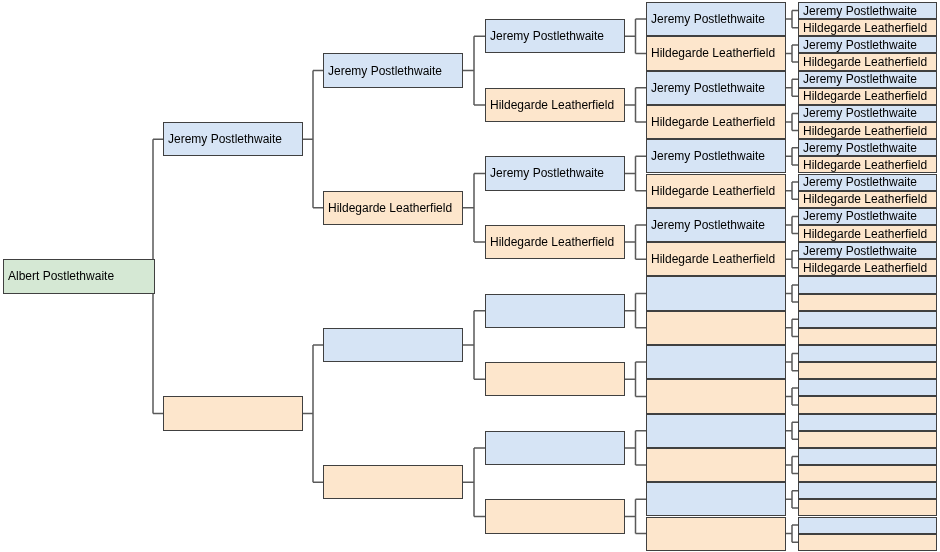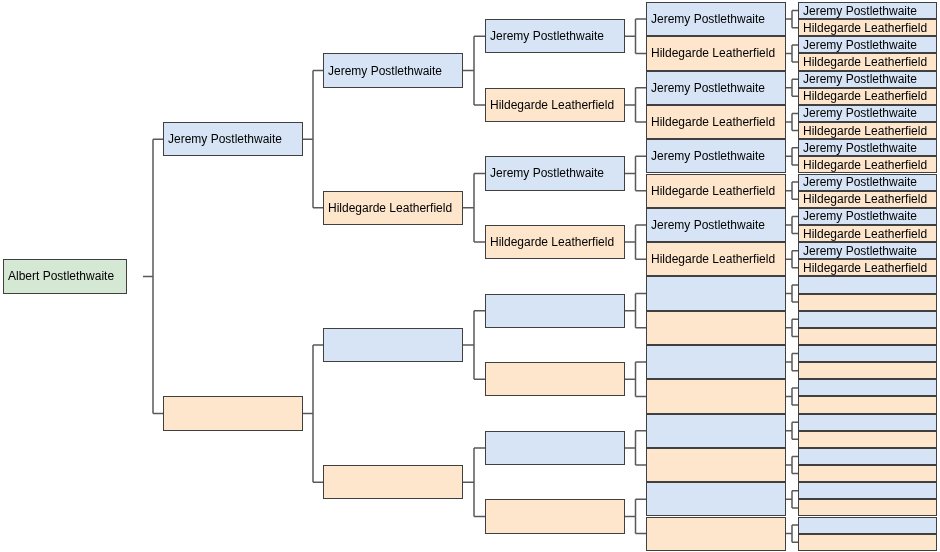--- a/index.html
+++ b/index.html
@@ -37,21 +37,21 @@
   }
 </style>
 </head>
 <body>
 
 <div id="diagram">
   <svg id="connectors" viewBox="0 0 940 552">
       <path d="M143 276.4 H153.0 M153.0 139.2 V413.6 M153.0 139.2 H163 M153.0 413.6 H163 M303 139.2 H313.0 M313.0 70.6 V207.8 M313.0 70.6 H323 M313.0 207.8 H323 M303 413.6 H313.0 M313.0 345.0 V482.2 M313.0 345.0 H323 M313.0 482.2 H323 M463 70.6 H474.0 M474.0 36.3 V104.9 M474.0 36.3 H485 M474.0 104.9 H485 M463 207.8 H474.0 M474.0 173.5 V242.1 M474.0 173.5 H485 M474.0 242.1 H485 M463 345.0 H474.0 M474.0 310.7 V379.3 M474.0 310.7 H485 M474.0 379.3 H485 M463 482.2 H474.0 M474.0 447.9 V516.5 M474.0 447.9 H485 M474.0 516.5 H485 M625 36.3 H635.5 M635.5 19.1 V53.4 M635.5 19.1 H646 M635.5 53.4 H646 M625 104.9 H635.5 M635.5 87.8 V122.0 M635.5 87.8 H646 M635.5 122.0 H646 M625 173.5 H635.5 M635.5 156.3 V190.7 M635.5 156.3 H646 M635.5 190.7 H646 M625 242.1 H635.5 M635.5 224.9 V259.2 M635.5 224.9 H646 M635.5 259.2 H646 M625 310.7 H635.5 M635.5 293.5 V327.8 M635.5 293.5 H646 M635.5 327.8 H646 M625 379.3 H635.5 M635.5 362.1 V396.4 M635.5 362.1 H646 M635.5 396.4 H646 M625 447.9 H635.5 M635.5 430.7 V465.0 M635.5 430.7 H646 M635.5 465.0 H646 M625 516.5 H635.5 M635.5 499.3 V533.6 M635.5 499.3 H646 M635.5 533.6 H646 M786 19.1 H792.0 M792.0 10.6 V27.7 M792.0 10.6 H798 M792.0 27.7 H798 M786 53.4 H792.0 M792.0 44.9 V62.0 M792.0 44.9 H798 M792.0 62.0 H798 M786 87.8 H792.0 M792.0 79.2 V96.3 M792.0 79.2 H798 M792.0 96.3 H798 M786 122.0 H792.0 M792.0 113.5 V130.6 M792.0 113.5 H798 M792.0 130.6 H798 M786 156.3 H792.0 M792.0 147.8 V164.9 M792.0 147.8 H798 M792.0 164.9 H798 M786 190.7 H792.0 M792.0 182.1 V199.2 M792.0 182.1 H798 M792.0 199.2 H798 M786 224.9 H792.0 M792.0 216.4 V233.5 M792.0 216.4 H798 M792.0 233.5 H798 M786 259.2 H792.0 M792.0 250.7 V267.8 M792.0 250.7 H798 M792.0 267.8 H798 M786 293.5 H792.0 M792.0 285.0 V302.1 M792.0 285.0 H798 M792.0 302.1 H798 M786 327.8 H792.0 M792.0 319.3 V336.4 M792.0 319.3 H798 M792.0 336.4 H798 M786 362.1 H792.0 M792.0 353.6 V370.7 M792.0 353.6 H798 M792.0 370.7 H798 M786 396.4 H792.0 M792.0 387.9 V405.0 M792.0 387.9 H798 M792.0 405.0 H798 M786 430.7 H792.0 M792.0 422.2 V439.3 M792.0 422.2 H798 M792.0 439.3 H798 M786 465.0 H792.0 M792.0 456.5 V473.6 M792.0 456.5 H798 M792.0 473.6 H798 M786 499.3 H792.0 M792.0 490.8 V507.9 M792.0 490.8 H798 M792.0 507.9 H798 M786 533.6 H792.0 M792.0 525.1 V542.2 M792.0 525.1 H798 M792.0 542.2 H798 " fill="none" stroke="#595959" stroke-width="1.5"></path>
     </svg>
 
-<div class="node" style="left: 3px; top: 259.25px; width: 124px; height: 34.3px; background: rgb(213, 232, 212); border-color: rgb(64, 64, 64);">Albert Postlethwaite</div>
+<div class="node" style="left: 3px; top: 259.25px; width: 152px; height: 34.3px; background: rgb(213, 232, 212); border-color: rgb(64, 64, 64);">Albert Postlethwaite</div>
     <div class="node" style="left: 163px; top: 122.05px; width: 140px; height: 34.3px; background: rgb(214, 228, 245); border-color: rgb(64, 64, 64);">Jeremy Postlethwaite</div>
     <div class="node" style="left: 163px; top: 396.45px; width: 140px; height: 34.3px; background: rgb(253, 230, 204); border-color: rgb(64, 64, 64);"></div>
     <div class="node" style="left: 323px; top: 53.45px; width: 140px; height: 34.3px; background: rgb(214, 228, 245); border-color: rgb(64, 64, 64);">Jeremy Postlethwaite</div>
     <div class="node" style="left: 323px; top: 190.65px; width: 140px; height: 34.3px; background: rgb(253, 230, 204); border-color: rgb(64, 64, 64);">Hildegarde Leatherfield</div>
     <div class="node" style="left: 323px; top: 327.85px; width: 140px; height: 34.3px; background: rgb(214, 228, 245); border-color: rgb(64, 64, 64);"></div>
     <div class="node" style="left: 323px; top: 465.05px; width: 140px; height: 34.3px; background: rgb(253, 230, 204); border-color: rgb(64, 64, 64);"></div>
     <div class="node" style="left: 485px; top: 19.15px; width: 140px; height: 34.3px; background: rgb(214, 228, 245); border-color: rgb(64, 64, 64);">Jeremy Postlethwaite</div>
     <div class="node" style="left: 485px; top: 87.75px; width: 140px; height: 34.3px; background: rgb(253, 230, 204); border-color: rgb(64, 64, 64);">Hildegarde Leatherfield</div>
     <div class="node" style="left: 485px; top: 156.35px; width: 140px; height: 34.3px; background: rgb(214, 228, 245); border-color: rgb(64, 64, 64);">Jeremy Postlethwaite</div>
     <div class="node" style="left: 485px; top: 224.95px; width: 140px; height: 34.3px; background: rgb(253, 230, 204); border-color: rgb(64, 64, 64);">Hildegarde Leatherfield</div>

